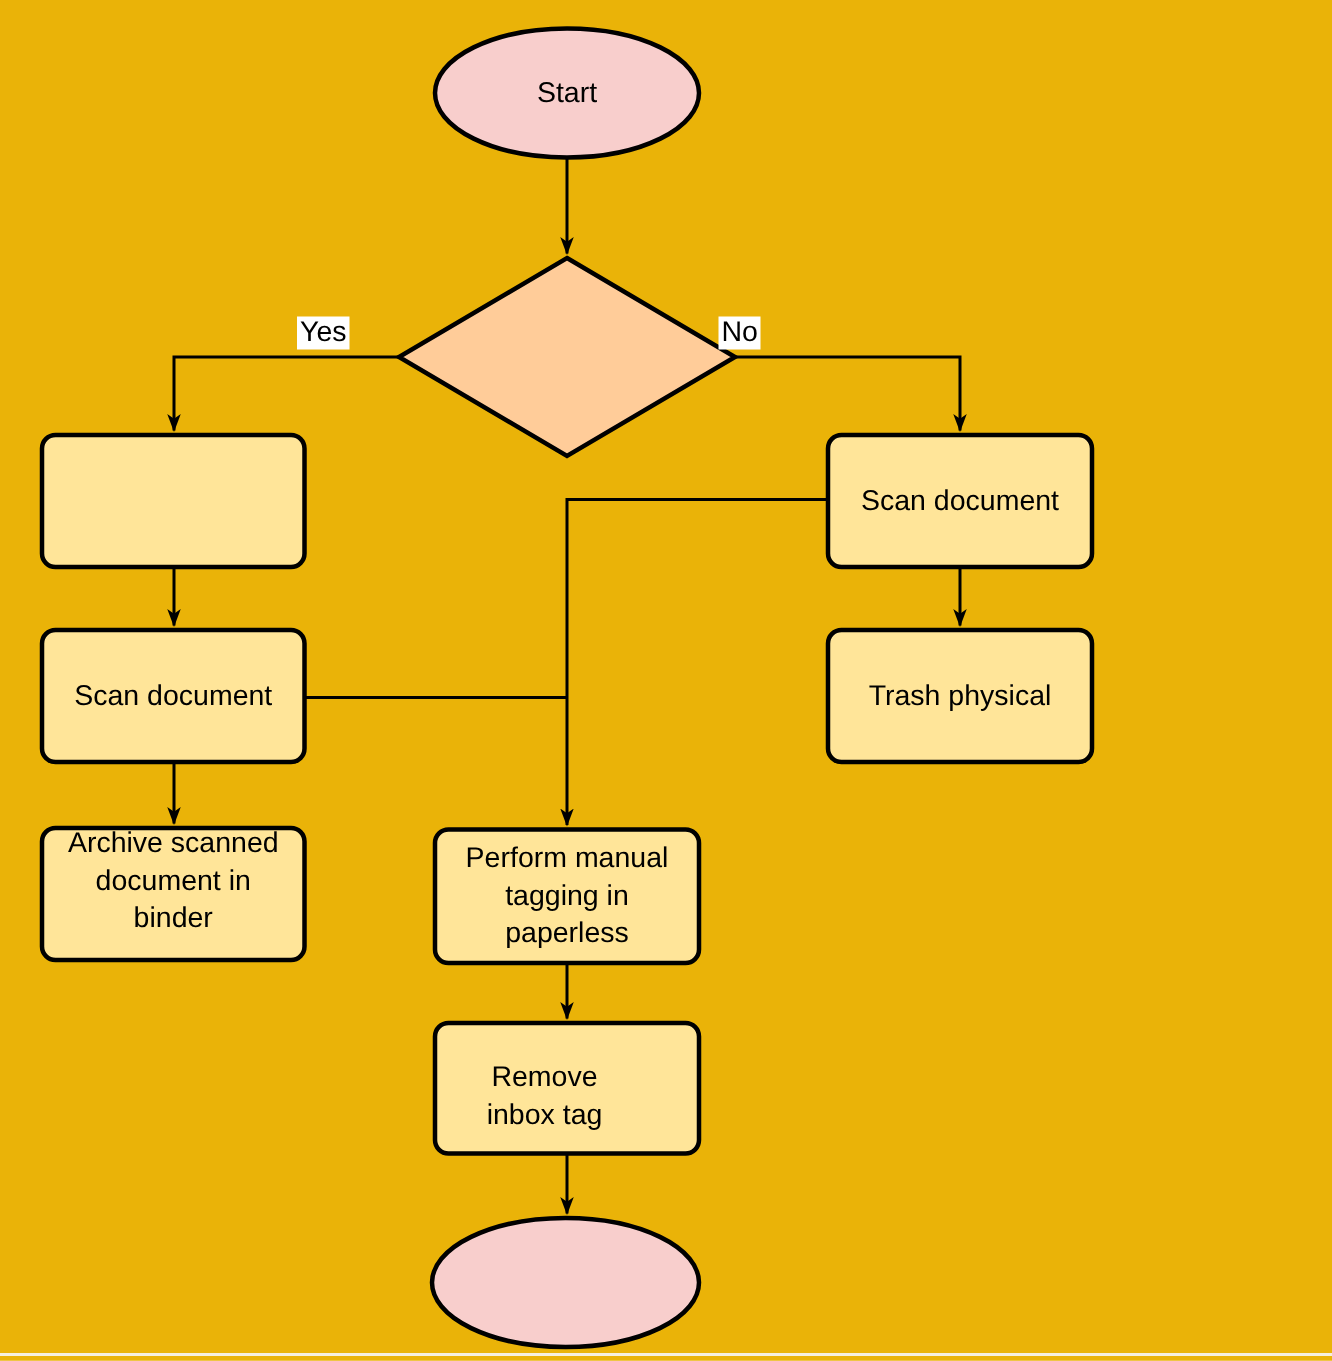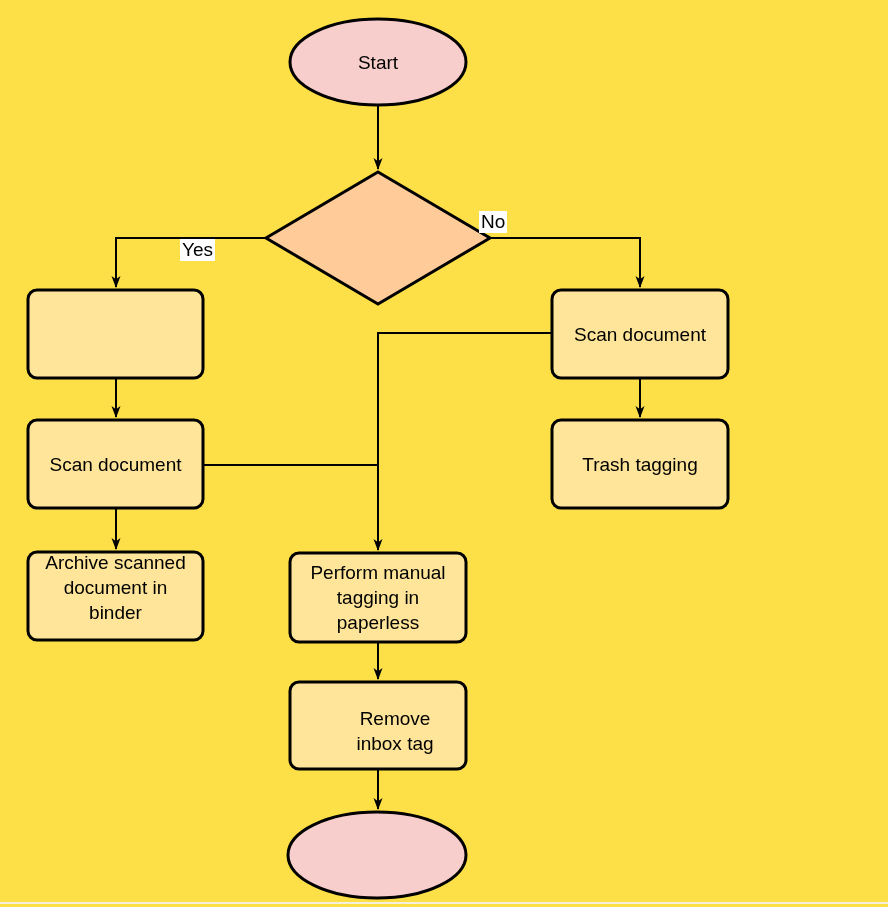--- a/index.html
+++ b/index.html
@@ -1,21 +1,21 @@
 <!DOCTYPE html>
 <html><head>
 <meta charset="utf-8">
 <style>
   html, body { margin: 0; padding: 0; }
   body { background: #ffffff; font-family: "Liberation Sans", sans-serif; }
   #canvas {
     position: relative;
     width: 888px;
     height: 907px;
-    background: #fde047;
+    background: #eab308;
     overflow: hidden;
   }
   #shapes-layer {
     position: absolute;
     left: 0; top: 0;
     width: 888px; height: 907px;
   }
   .node-label {
     position: absolute;
     display: flex;
@@ -106,30 +106,30 @@
 
 
   <div class="node-label" style="left:28px; top:420px; width:175px; height:88px;">Scan document</div>
 
   <div class="node-label" style="left:28px; top:552px; width:175px; height:70px;">Archive scanned
 document in
 binder</div>
 
   <div class="node-label" style="left:552px; top:290px; width:176px; height:88px;">Scan document</div>
 
-  <div class="node-label" style="left:552px; top:420px; width:176px; height:88px;">Trash tagging</div>
+  <div class="node-label" style="left:552px; top:420px; width:176px; height:88px;">Trash physical</div>
 
   <div class="node-label" style="left:290px; top:553px; width:176px; height:89px;">Perform manual
 tagging in
 paperless</div>
 
-  <div class="node-label" style="left:307px; top:682px; width:176px; height:98px;">Remove
+  <div class="node-label" style="left:275px; top:682px; width:176px; height:98px;">Remove
 inbox tag</div>
 
 
-  <span class="edge-label" style="left:180px; top:211px;margin-top:28px;">Yes</span>
+  <span class="edge-label" style="left:198px; top:211px;">Yes</span>
 
   <span class="edge-label" style="left:479px; top:211px;">No</span>
 
 
   <div class="bottom-line"></div>
 
 </div>
 
 </body></html>

